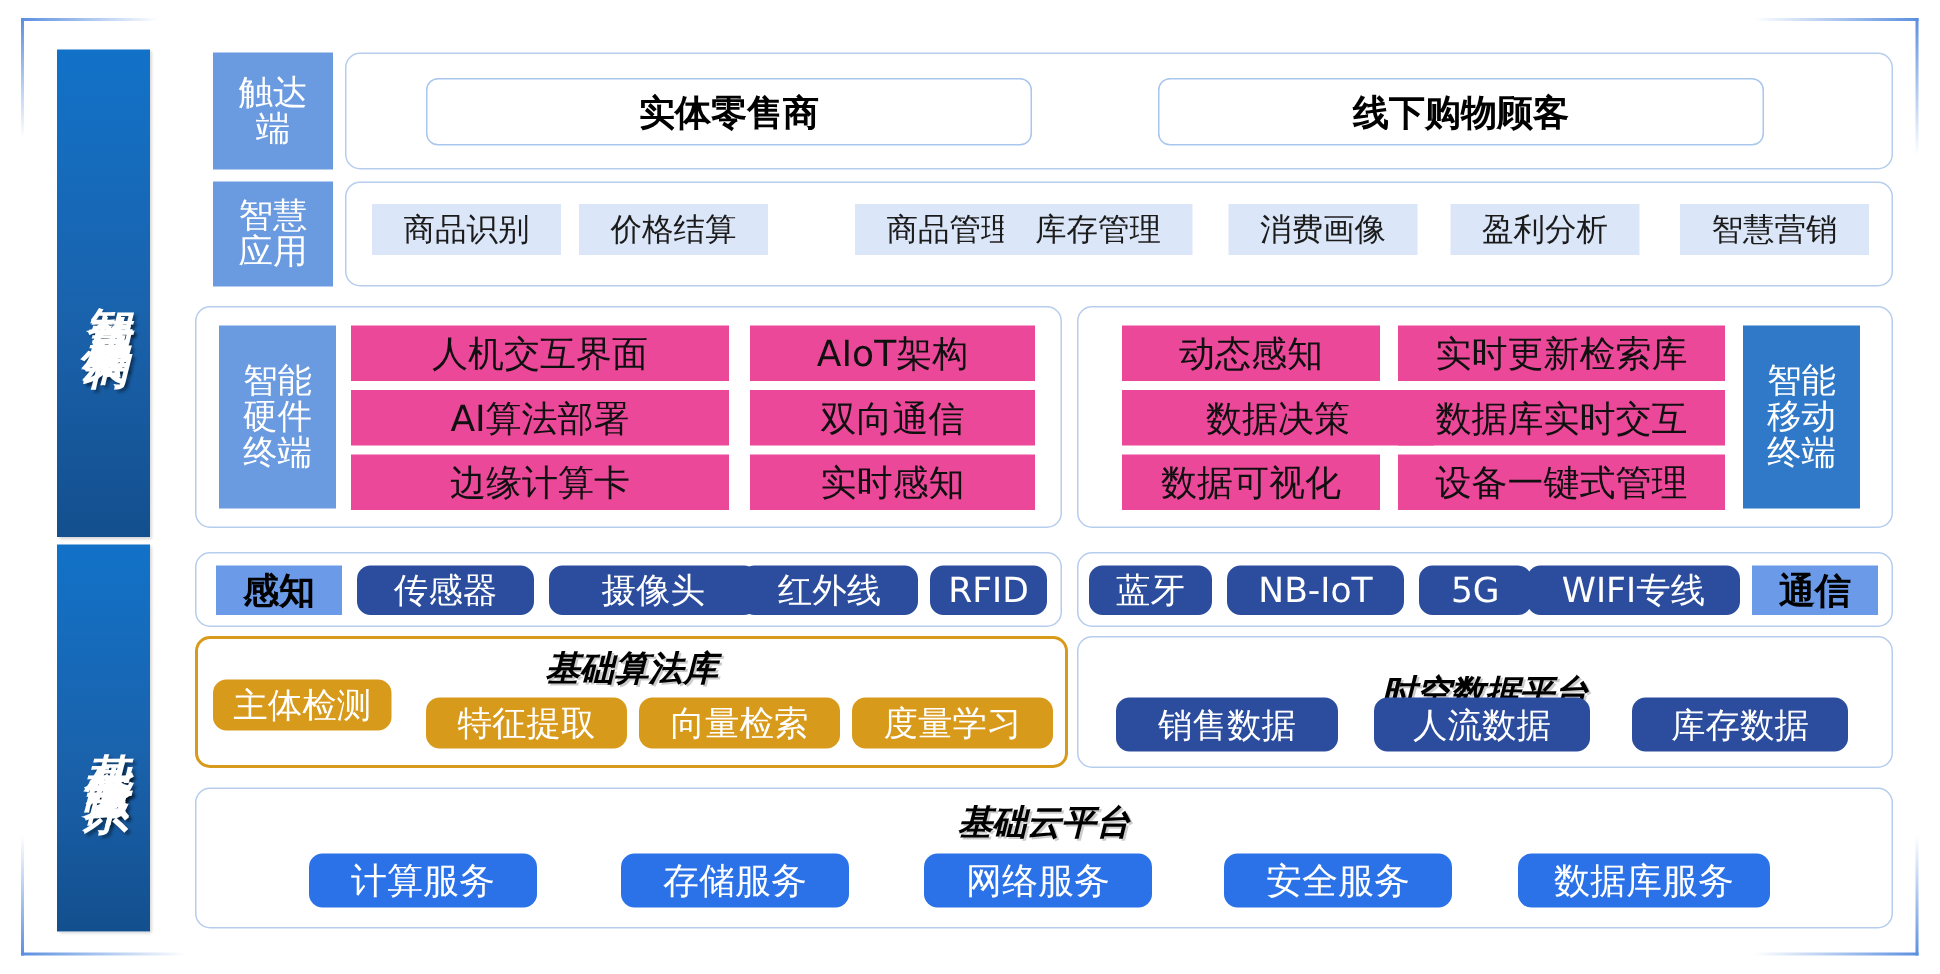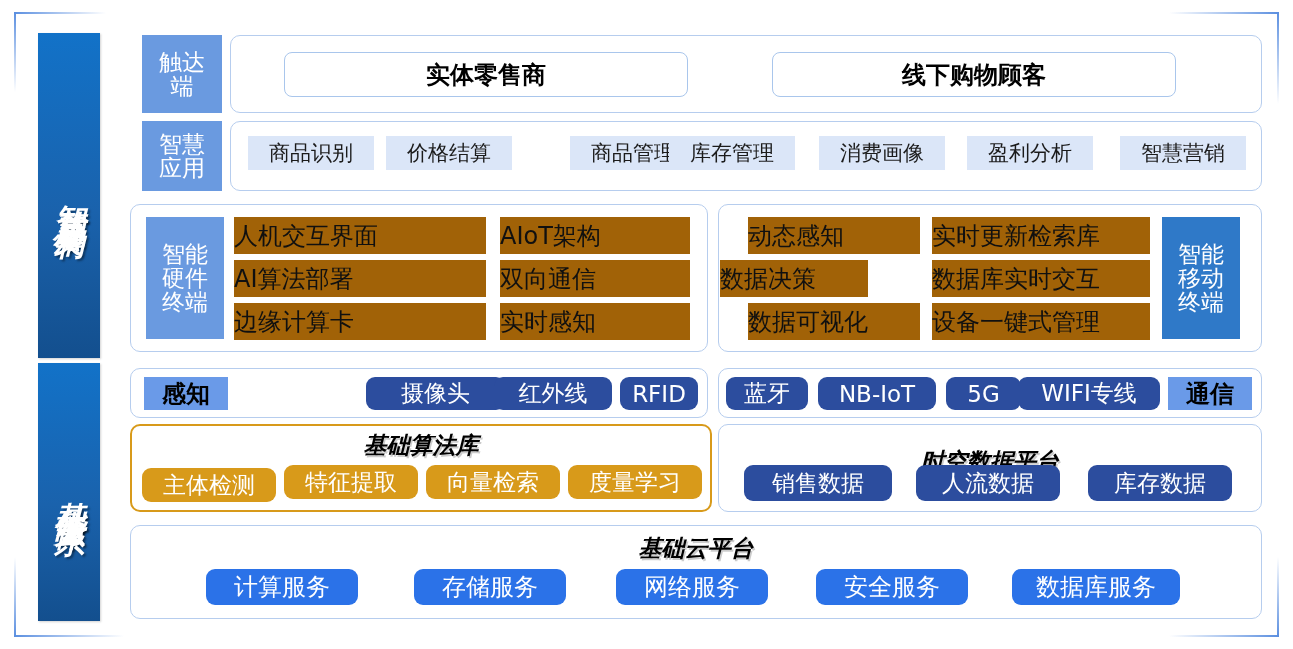--- a/index.html
+++ b/index.html
@@ -97,23 +97,23 @@
   .chip-light {
     position:absolute;
     background:#dbe6f8;
     color:#1b1b1b;
     display:flex; align-items:center; justify-content:center;
     font-size:21px;
     font-family:"DejaVu Sans","Liberation Sans",sans-serif;
   }
   .chip-light-lg {
     position:absolute;
-    background:#a16207;
+    background:#ec4899;
     color:#101010;
-    display:flex; align-items:center; justify-content:flex-start;
+    display:flex; align-items:center; justify-content:center;
     font-size:24px;
     font-family:"DejaVu Sans","Liberation Sans",sans-serif;
   }
 
   
   .pill-navy {
     position:absolute;
     background:#2c4d9e;
     color:#fff;
     border-radius:9px;
@@ -258,21 +258,21 @@
     </div>
   <div class="chip-light-lg" style="left:500px; top:303px; width:190px; height:37px;">
     <span>实时感知</span>
     </div>
 
   <div class="card" style="left:718px; top:204px; width:544px; height:148px;"></div>
 
   <div class="chip-light-lg" style="left:748px; top:217px; width:172px; height:37px;">
     <span>动态感知</span>
     </div>
-  <div class="chip-light-lg" style="left:720px; top:260px; width:148px; height:37px;">
+  <div class="chip-light-lg" style="left:748px; top:260px; width:208px; height:37px;">
     <span>数据决策</span>
     </div>
   <div class="chip-light-lg" style="left:748px; top:303px; width:172px; height:37px;">
     <span>数据可视化</span>
     </div>
 
   <div class="chip-light-lg" style="left:932px; top:217px; width:218px; height:37px;">
     <span>实时更新检索库</span>
     </div>
   <div class="chip-light-lg" style="left:932px; top:260px; width:218px; height:37px;">
@@ -287,20 +287,23 @@
         <div>智能</div>
         <div>移动</div>
         <div>终端</div>
       </span>
   </div>
 
   <div class="card" style="left:130px; top:368px; width:578px; height:50px;"></div>
   <div class="pill-flag" style="left:144px; top:377px; width:84px; height:33px;">
     <span>感知</span>
     </div>
+  <div class="pill-navy" style="left:238px; top:377px; width:118px; height:33px;">
+    <span>传感器</span>
+    </div>
   <div class="pill-navy" style="left:366px; top:377px; width:139px; height:33px;">
     <span>摄像头</span>
     </div>
   <div class="pill-navy" style="left:494px; top:377px; width:118px; height:33px;">
     <span>红外线</span>
     </div>
   <div class="pill-navy" style="left:620px; top:377px; width:78px; height:33px;">
     <span>RFID</span>
     </div>
 
@@ -316,21 +319,21 @@
     </div>
   <div class="pill-navy" style="left:1018px; top:377px; width:142px; height:33px;">
     <span>WIFI专线</span>
     </div>
   <div class="pill-flag" style="left:1168px; top:377px; width:84px; height:33px;">
     <span>通信</span>
     </div>
 
   <div class="card card-orange" style="left:130px; top:424px; width:582px; height:88px;"></div>
   <div class="group-title" style="left:130px; top:430px; width:582px;">基础算法库</div>
-  <div class="pill-orange" style="left:142px; top:468px; width:134px; height:34px;">
+  <div class="pill-orange" style="left:142px; top:453px; width:119px; height:34px;">
     <span>主体检测</span>
     </div>
   <div class="pill-orange" style="left:284px; top:465px; width:134px; height:34px;">
     <span>特征提取</span>
     </div>
   <div class="pill-orange" style="left:426px; top:465px; width:134px; height:34px;">
     <span>向量检索</span>
     </div>
   <div class="pill-orange" style="left:568px; top:465px; width:134px; height:34px;">
     <span>度量学习</span>

